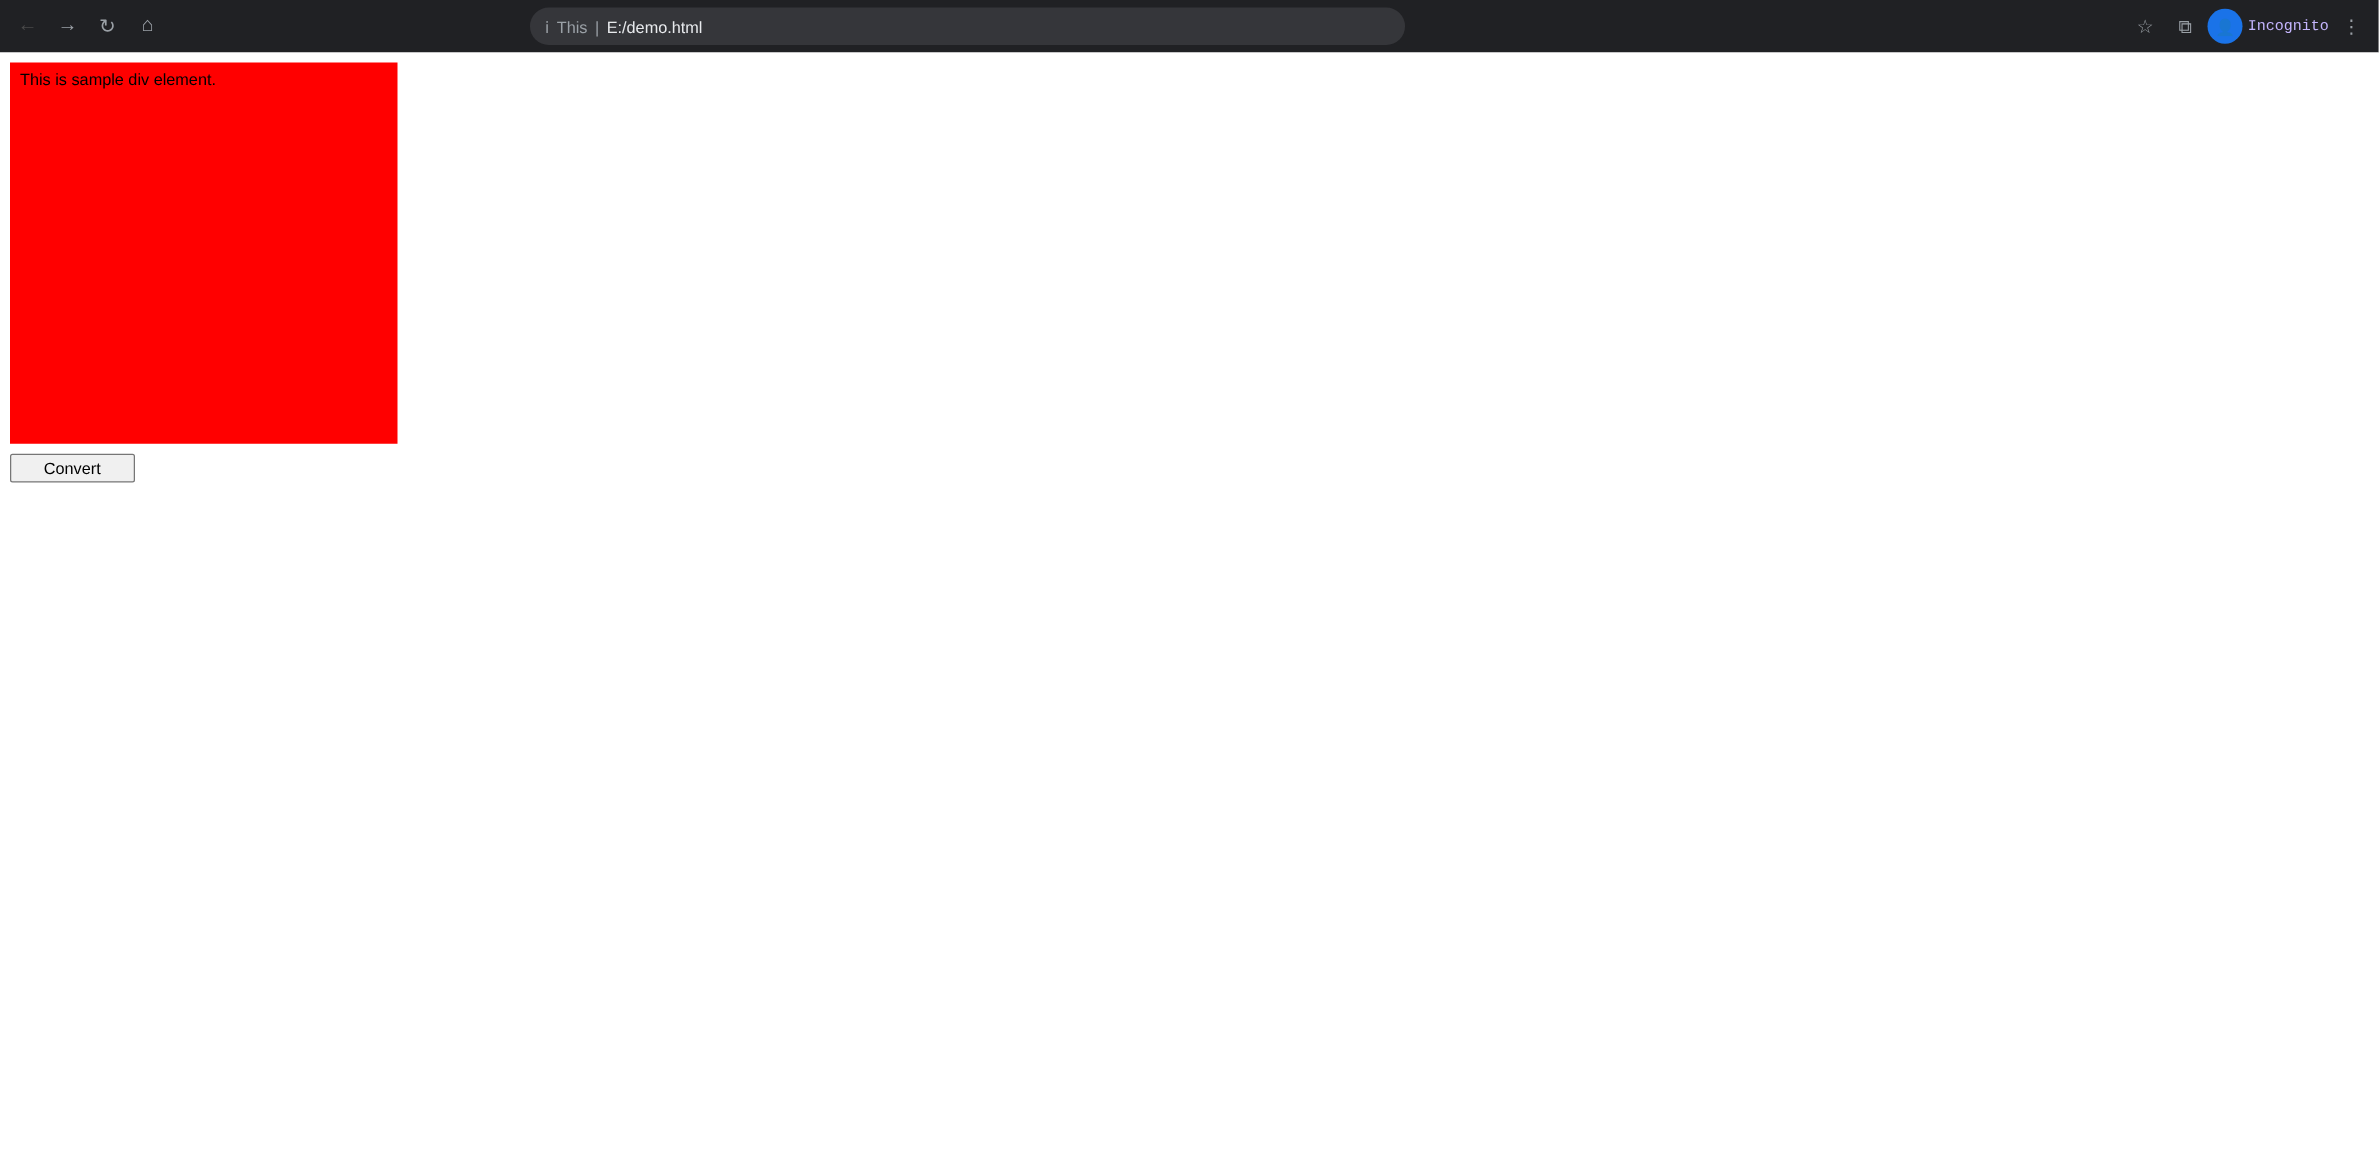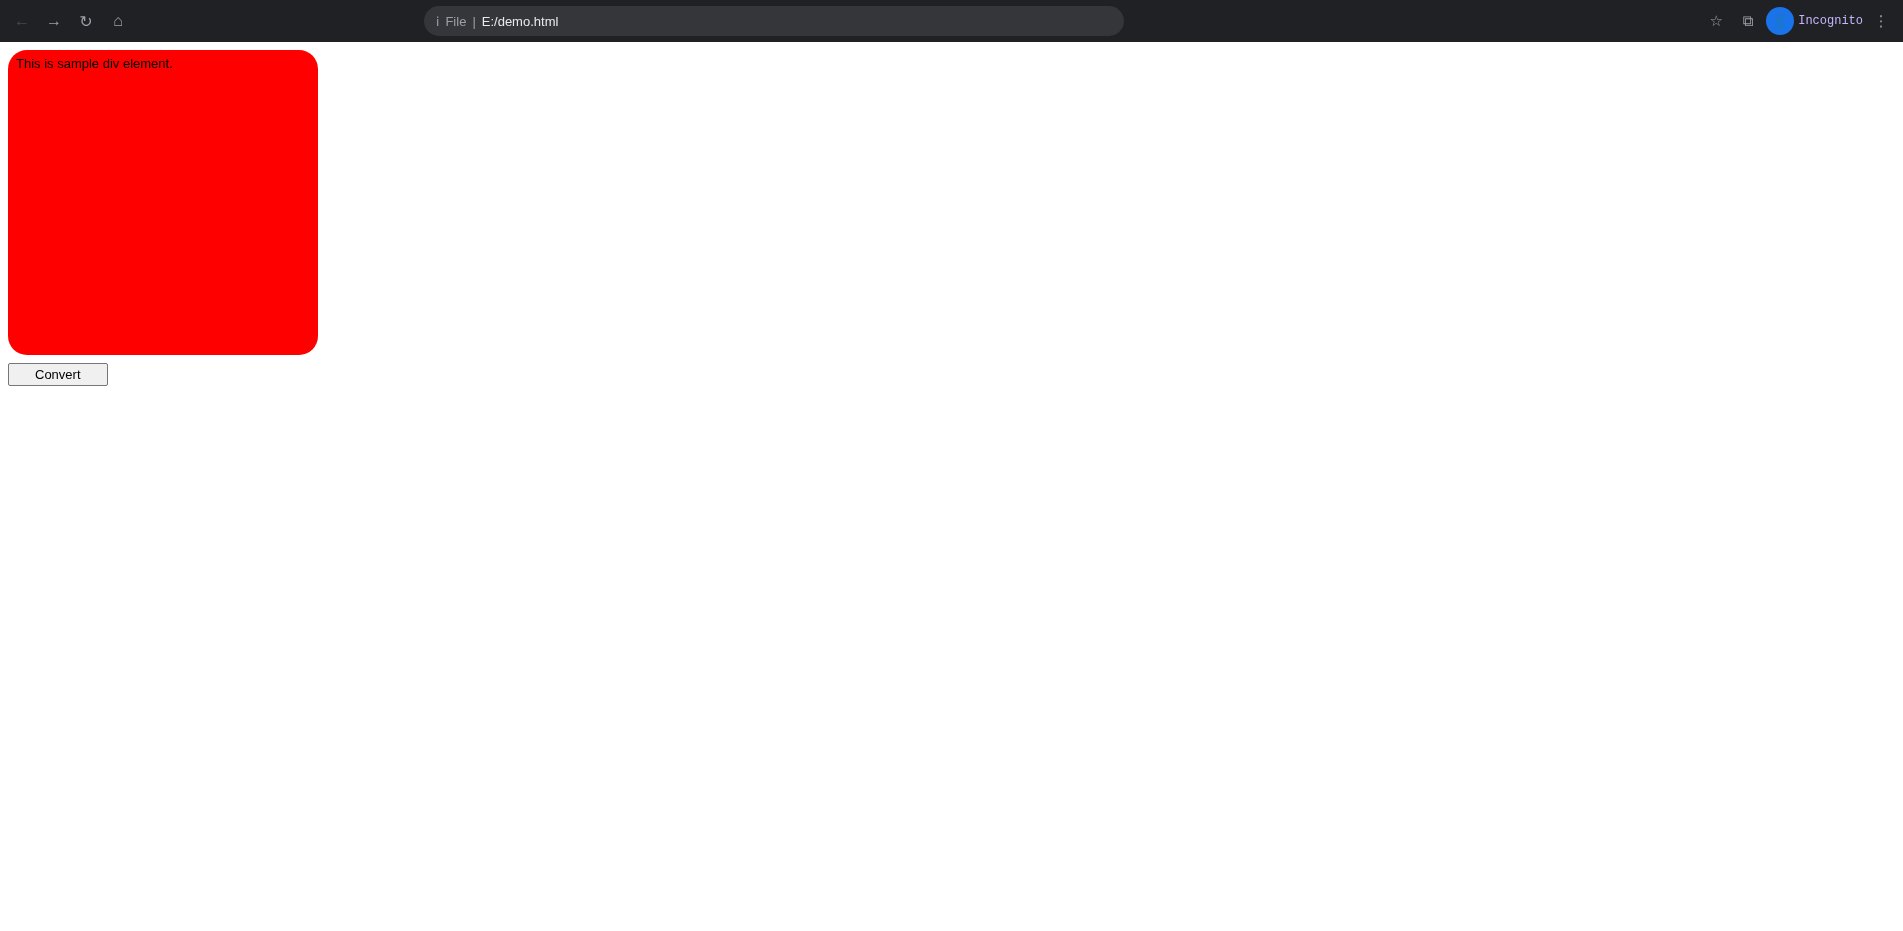--- a/index.html
+++ b/index.html
@@ -134,21 +134,20 @@
     }
 
     .sample-div {
       width: 310px;
       height: 305px;
       background: #ff0000;
       color: #000000;
       font-size: 13px;
       padding: 6px 8px;
       margin-bottom: 8px;
-      border-radius: 19px;
     }
 
     .convert-button {
       display: inline-block;
       padding: 3px 26px;
       background: #f0f0f0;
       border: 1px solid #767676;
       border-radius: 2px;
       font-size: 13px;
       cursor: pointer;
@@ -170,21 +169,21 @@
     <button class="nav-btn">
       <span>↻</span>
     </button>
     <button class="nav-btn">
       <span>⌂</span>
     </button>
   </div>
 
   <div class="address-bar-container">
     <span class="address-icon">ℹ</span>
-    <span class="address-file-label">File</span>
+    <span class="address-file-label">This</span>
     <span class="address-separator">|</span>
     <span class="address-text">E:/demo.html</span>
   </div>
 
   <div class="browser-right-actions">
     <button class="browser-action-btn">
       <span>☆</span>
     </button>
     <button class="browser-action-btn">
       <span>⧉</span>

